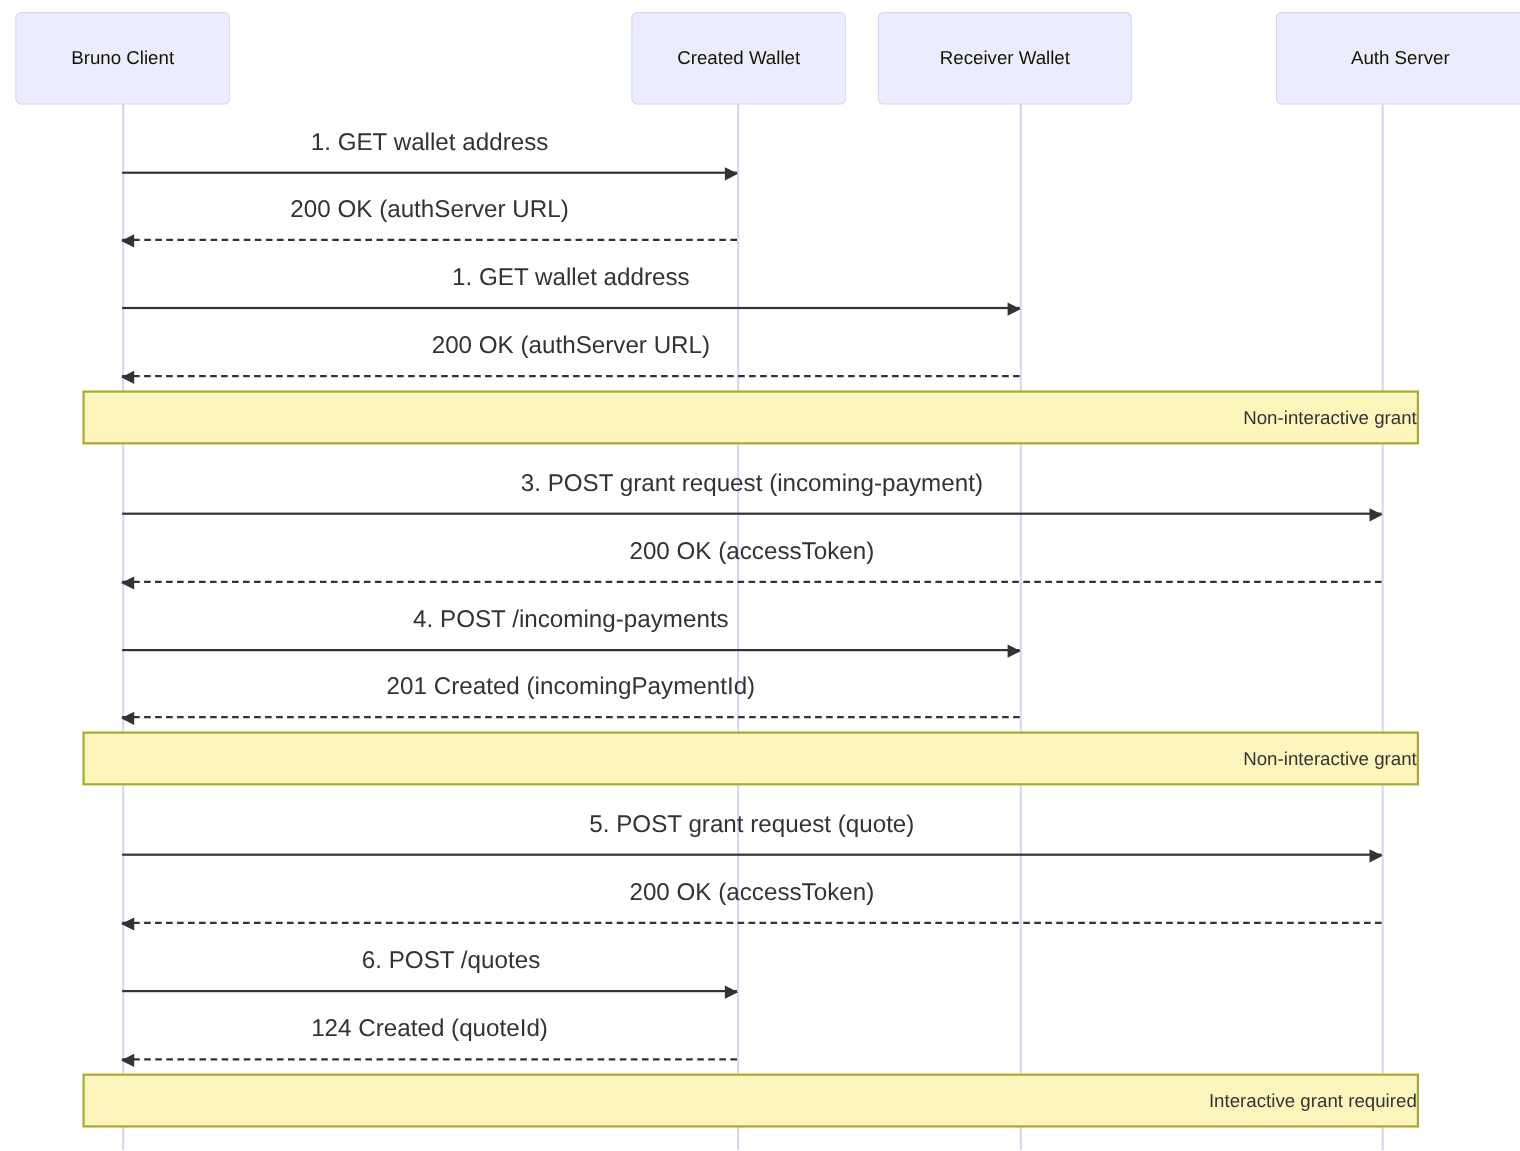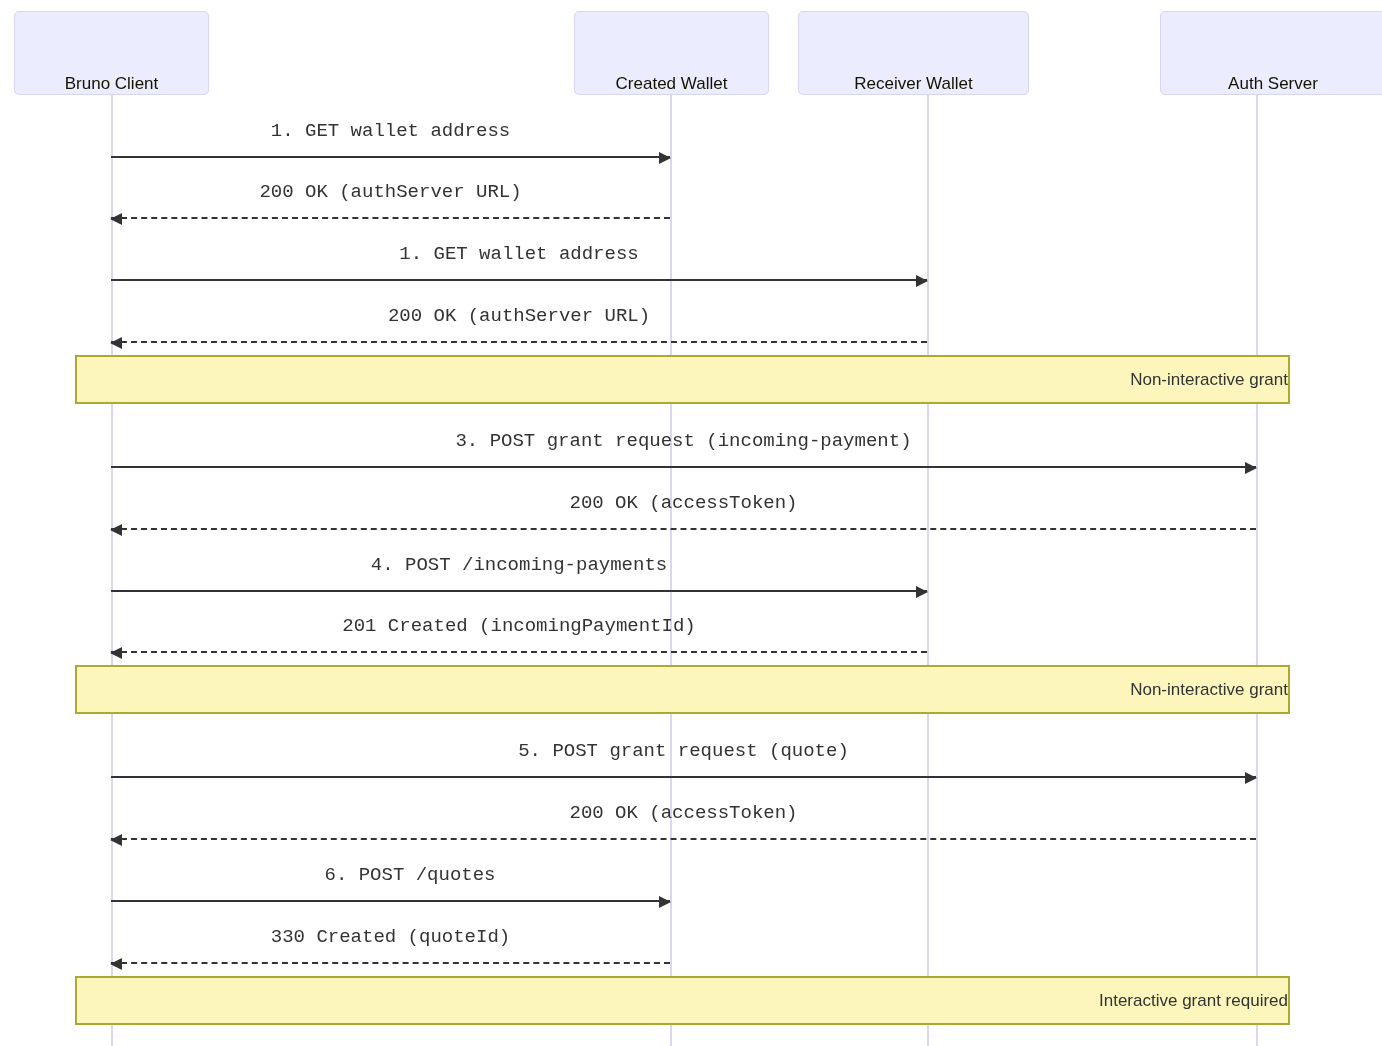--- a/index.html
+++ b/index.html
@@ -31,21 +31,21 @@
   }
 
   
   .actor {
     position: absolute;
     box-sizing: border-box;
     background: #ECECFF;
     border: 1px solid #d6d6f5;
     border-radius: 5px;
     display: flex;
-    align-items: flex-end;
+    align-items: center;
     justify-content: center;
     color: #131300;
     font-size: 17px;
     font-family: "Liberation Sans", sans-serif;
     white-space: nowrap;
   }
 
   
   .msg {
     position: absolute;
@@ -71,22 +71,22 @@
     left: -1px;
     border-top: 6px solid transparent;
     border-bottom: 6px solid transparent;
     border-right: 12px solid #333333;
   }
 
   .msg-label {
     position: absolute;
     transform: translate(-50%, -100%);
     color: #333333;
-    font-size: 19px;
-    font-family: Liberation Mono, monospace;
+    font-size: 22px;
+    font-family: Liberation Sans, sans-serif;
     white-space: nowrap;
     text-align: left;
   }
 
   
   .note {
     position: absolute;
     box-sizing: border-box;
     background: #fcf6bd;
     border: 2px solid #aaaa33;
@@ -175,15 +175,15 @@
         <div class="arrowhead left"></div>
       </div>
       <div class="msg-label" style="left: 683.5px; top: 824px;">200 OK (accessToken)</div>
       <div class="msg" style="left: 111px; width: 559px; top: 900px;">
         <div class="arrowhead right"></div>
       </div>
       <div class="msg-label" style="left: 410px; top: 886px;">6. POST /quotes</div>
       <div class="msg dashed" style="left: 111px; width: 559px; top: 962px;">
         <div class="arrowhead left"></div>
       </div>
-      <div class="msg-label" style="left: 390.5px; top: 948px;">330 Created (quoteId)</div>
+      <div class="msg-label" style="left: 390.5px; top: 948px;">124 Created (quoteId)</div>
     </div>
 </div>
 
 </body></html>

